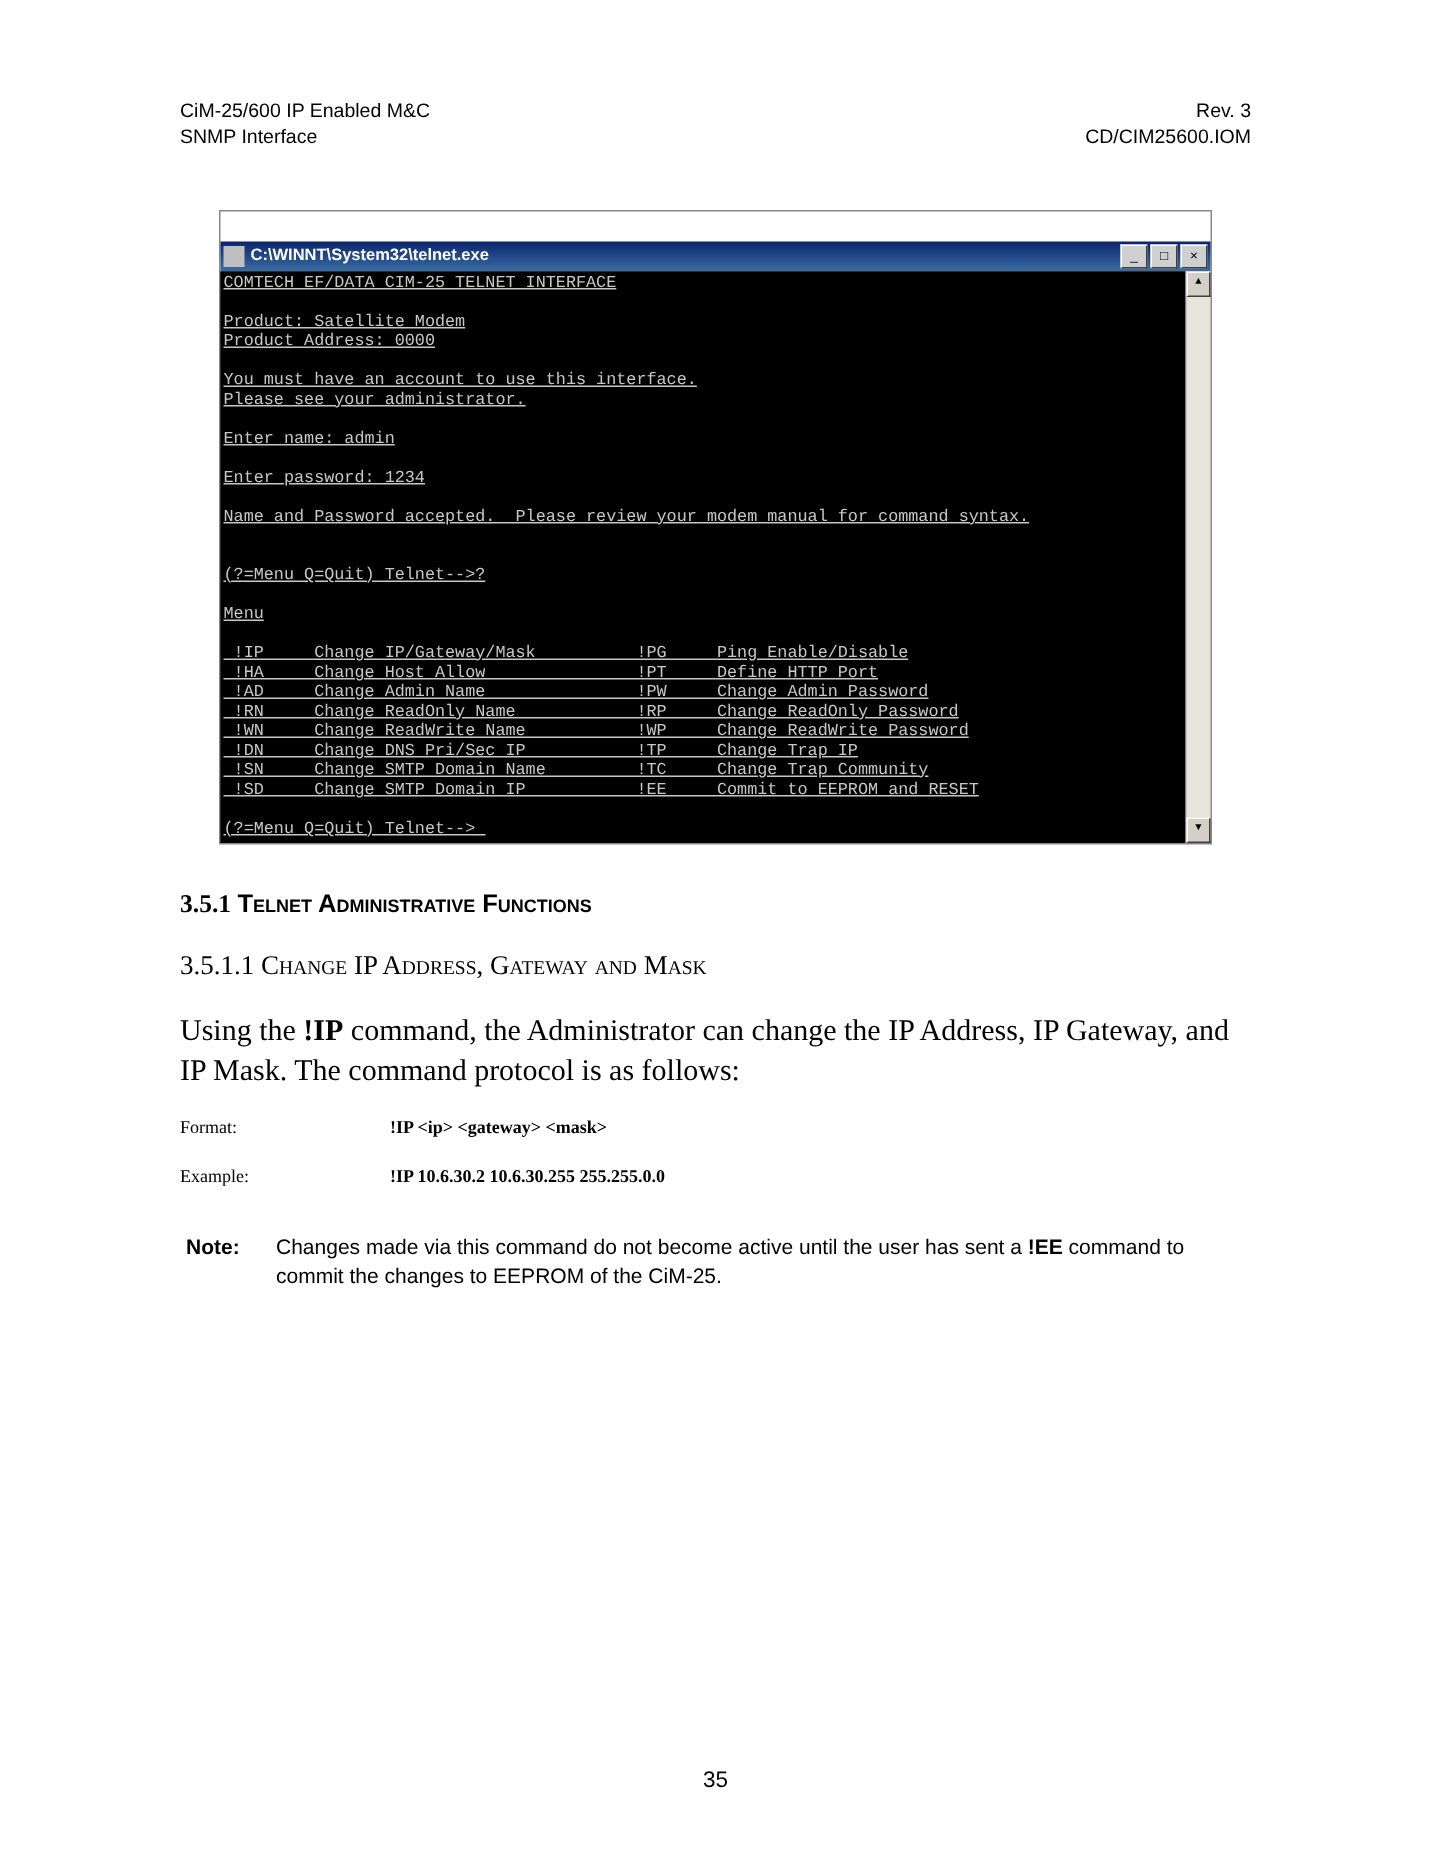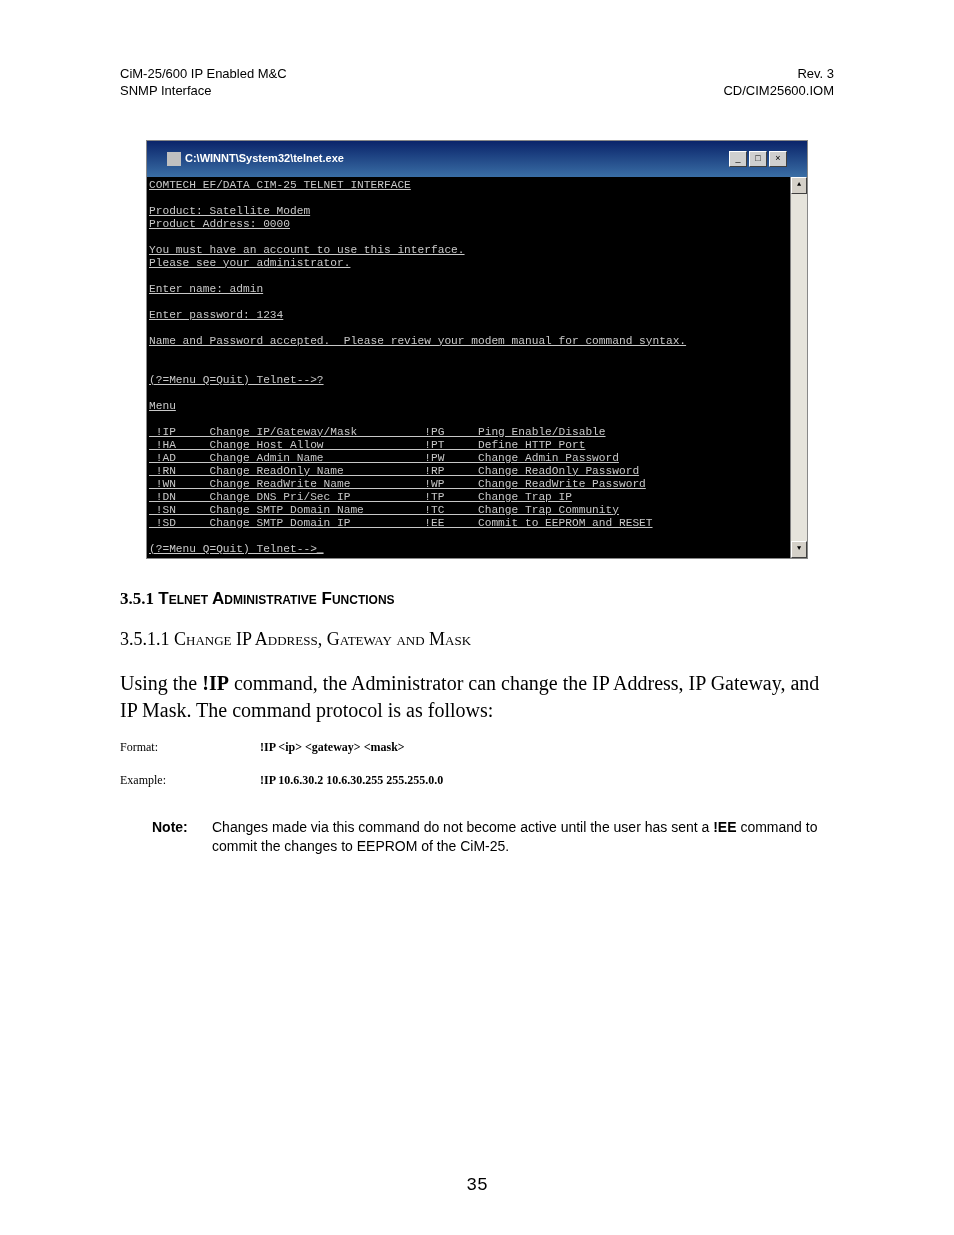--- a/index.html
+++ b/index.html
@@ -34,22 +34,23 @@
     border: 1px solid #888;
     font-family: "Courier New", monospace;
     font-size: 11.2px;
     line-height: 13px;
   }
   .titlebar {
     display: flex;
     align-items: center;
     background: linear-gradient(#0a246a, #3a6ea5);
     color: #fff;
-    height: 36px;
-    padding: 0 20px;
+    height: 20px;
+    padding: 0 2px;
+    margin-top: 20px;
   }
   .titlebar-icon {
     width: 14px; height: 14px;
     background: #c0c0c0;
     margin-right: 4px;
     display: inline-block;
   }
   .titlebar-text { font-weight: bold; font-family: Tahoma, sans-serif; font-size: 11px; }
   .titlebar-spacer { flex: 1; }
   .win-btns { display: flex; gap: 2px; }
@@ -99,30 +100,30 @@
   .smallcaps { font-variant: small-caps; }
   h3.sub { font-size: 18px; font-weight: normal; margin: 20px 0 20px 0; font-variant: small-caps; }
 
   p.body { font-size: 20px; margin: 0 0 14px 0; line-height: 1.35; }
 
   table.def { border-collapse: collapse; font-size: 12px; margin-bottom: 14px; }
   table.def td { padding: 2px 10px 2px 0; vertical-align: top; }
   table.def td.lab { width: 130px; }
   .bold { font-weight: bold; }
 
-  .note-block { font-family: Arial, sans-serif; font-size: 14px; display: flex; margin-left: 32px; margin-right: 10px; line-height: 1.35; }
+  .note-block { font-family: Arial, sans-serif; font-size: 14px; display: flex; margin-left: 4px; margin-right: 10px; line-height: 1.35; }
   .note-label { font-weight: bold; width: 60px; flex-shrink: 0; }
 
   .page-number {
     position: absolute;
     bottom: 40px;
     left: 0; right: 0;
     text-align: center;
-    font-family: Liberation Mono, monospace;
-    font-size: 18px;
+    font-family: Liberation Sans, sans-serif;
+    font-size: 15px;
   }
 </style>
 </head>
 <body>
 
 <div class="page">
 
   <div class="header">
     <div class="header-left">
       <div>CiM-25/600 IP Enabled M&amp;C</div>

